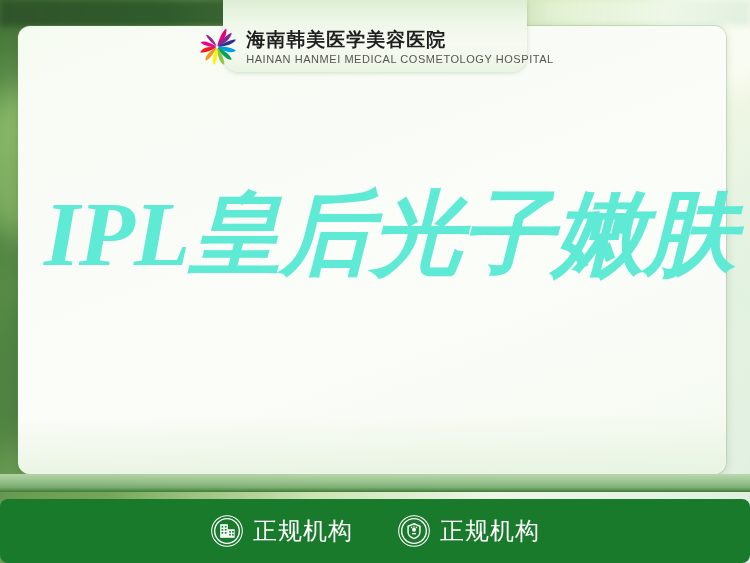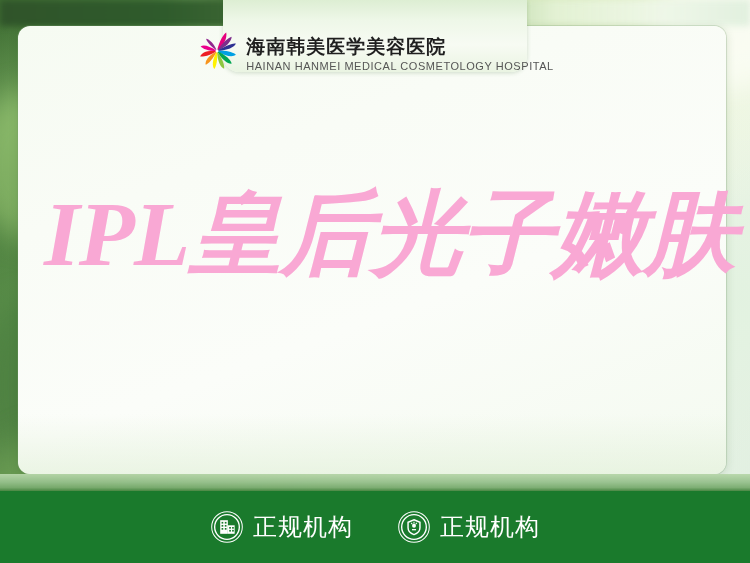--- a/index.html
+++ b/index.html
@@ -84,21 +84,21 @@
     position: absolute;
     left: 223px;
     top: 0px;
     width: 304px;
     height: 72px;
     border-bottom-left-radius: 16px;
     border-bottom-right-radius: 16px;
     background: linear-gradient(180deg, #ddeed3 0%, #eef7e8 28%, #f7fbf3 62%, #eaf4e2 100%);
     box-shadow: 0 1px 4px rgba(60,110,50,0.22);
     display: flex;
-    align-items: flex-end;
+    align-items: center;
     justify-content: center;
     gap: 8px;
     padding-top: 22px;
     box-sizing: border-box;
   }
   .logo-mark {
     width: 42px;
     height: 42px;
     flex: 0 0 42px;
   }
@@ -123,21 +123,21 @@
   .headline {
     position: absolute;
     left: 44px;
     top: 188px;
     width: 690px;
     font-family: "Liberation Serif", "DejaVu Serif", serif;
     font-weight: bold;
     font-style: italic;
     font-size: 92px;
     line-height: 1;
-    color: #f9a8d4;
+    color: #5eead4;
     letter-spacing: -1px;
     white-space: nowrap;
   }
 
   
   .strip {
     position: absolute;
     left: 0; right: 0;
     top: 474px;
     height: 18px;
@@ -146,26 +146,27 @@
         rgba(150,192,140,0.95) 45%,
         rgba(120,170,110,0.95) 75%,
         rgba(60,125,55,1) 100%);
     filter: blur(0.6px);
   }
 
   
   .footer {
     position: absolute;
     left: 0; right: 0; bottom: 0;
-    height: 72px;
+    height: 64px;
     background: #1a7a2c;
     display: flex;
     align-items: center;
     justify-content: center;
     gap: 44px;
+    border-radius: 8px;
   }
   .badge {
     display: flex;
     align-items: center;
     gap: 9px;
   }
   .badge-icon {
     width: 34px; height: 34px;
     flex: 0 0 34px;
   }

